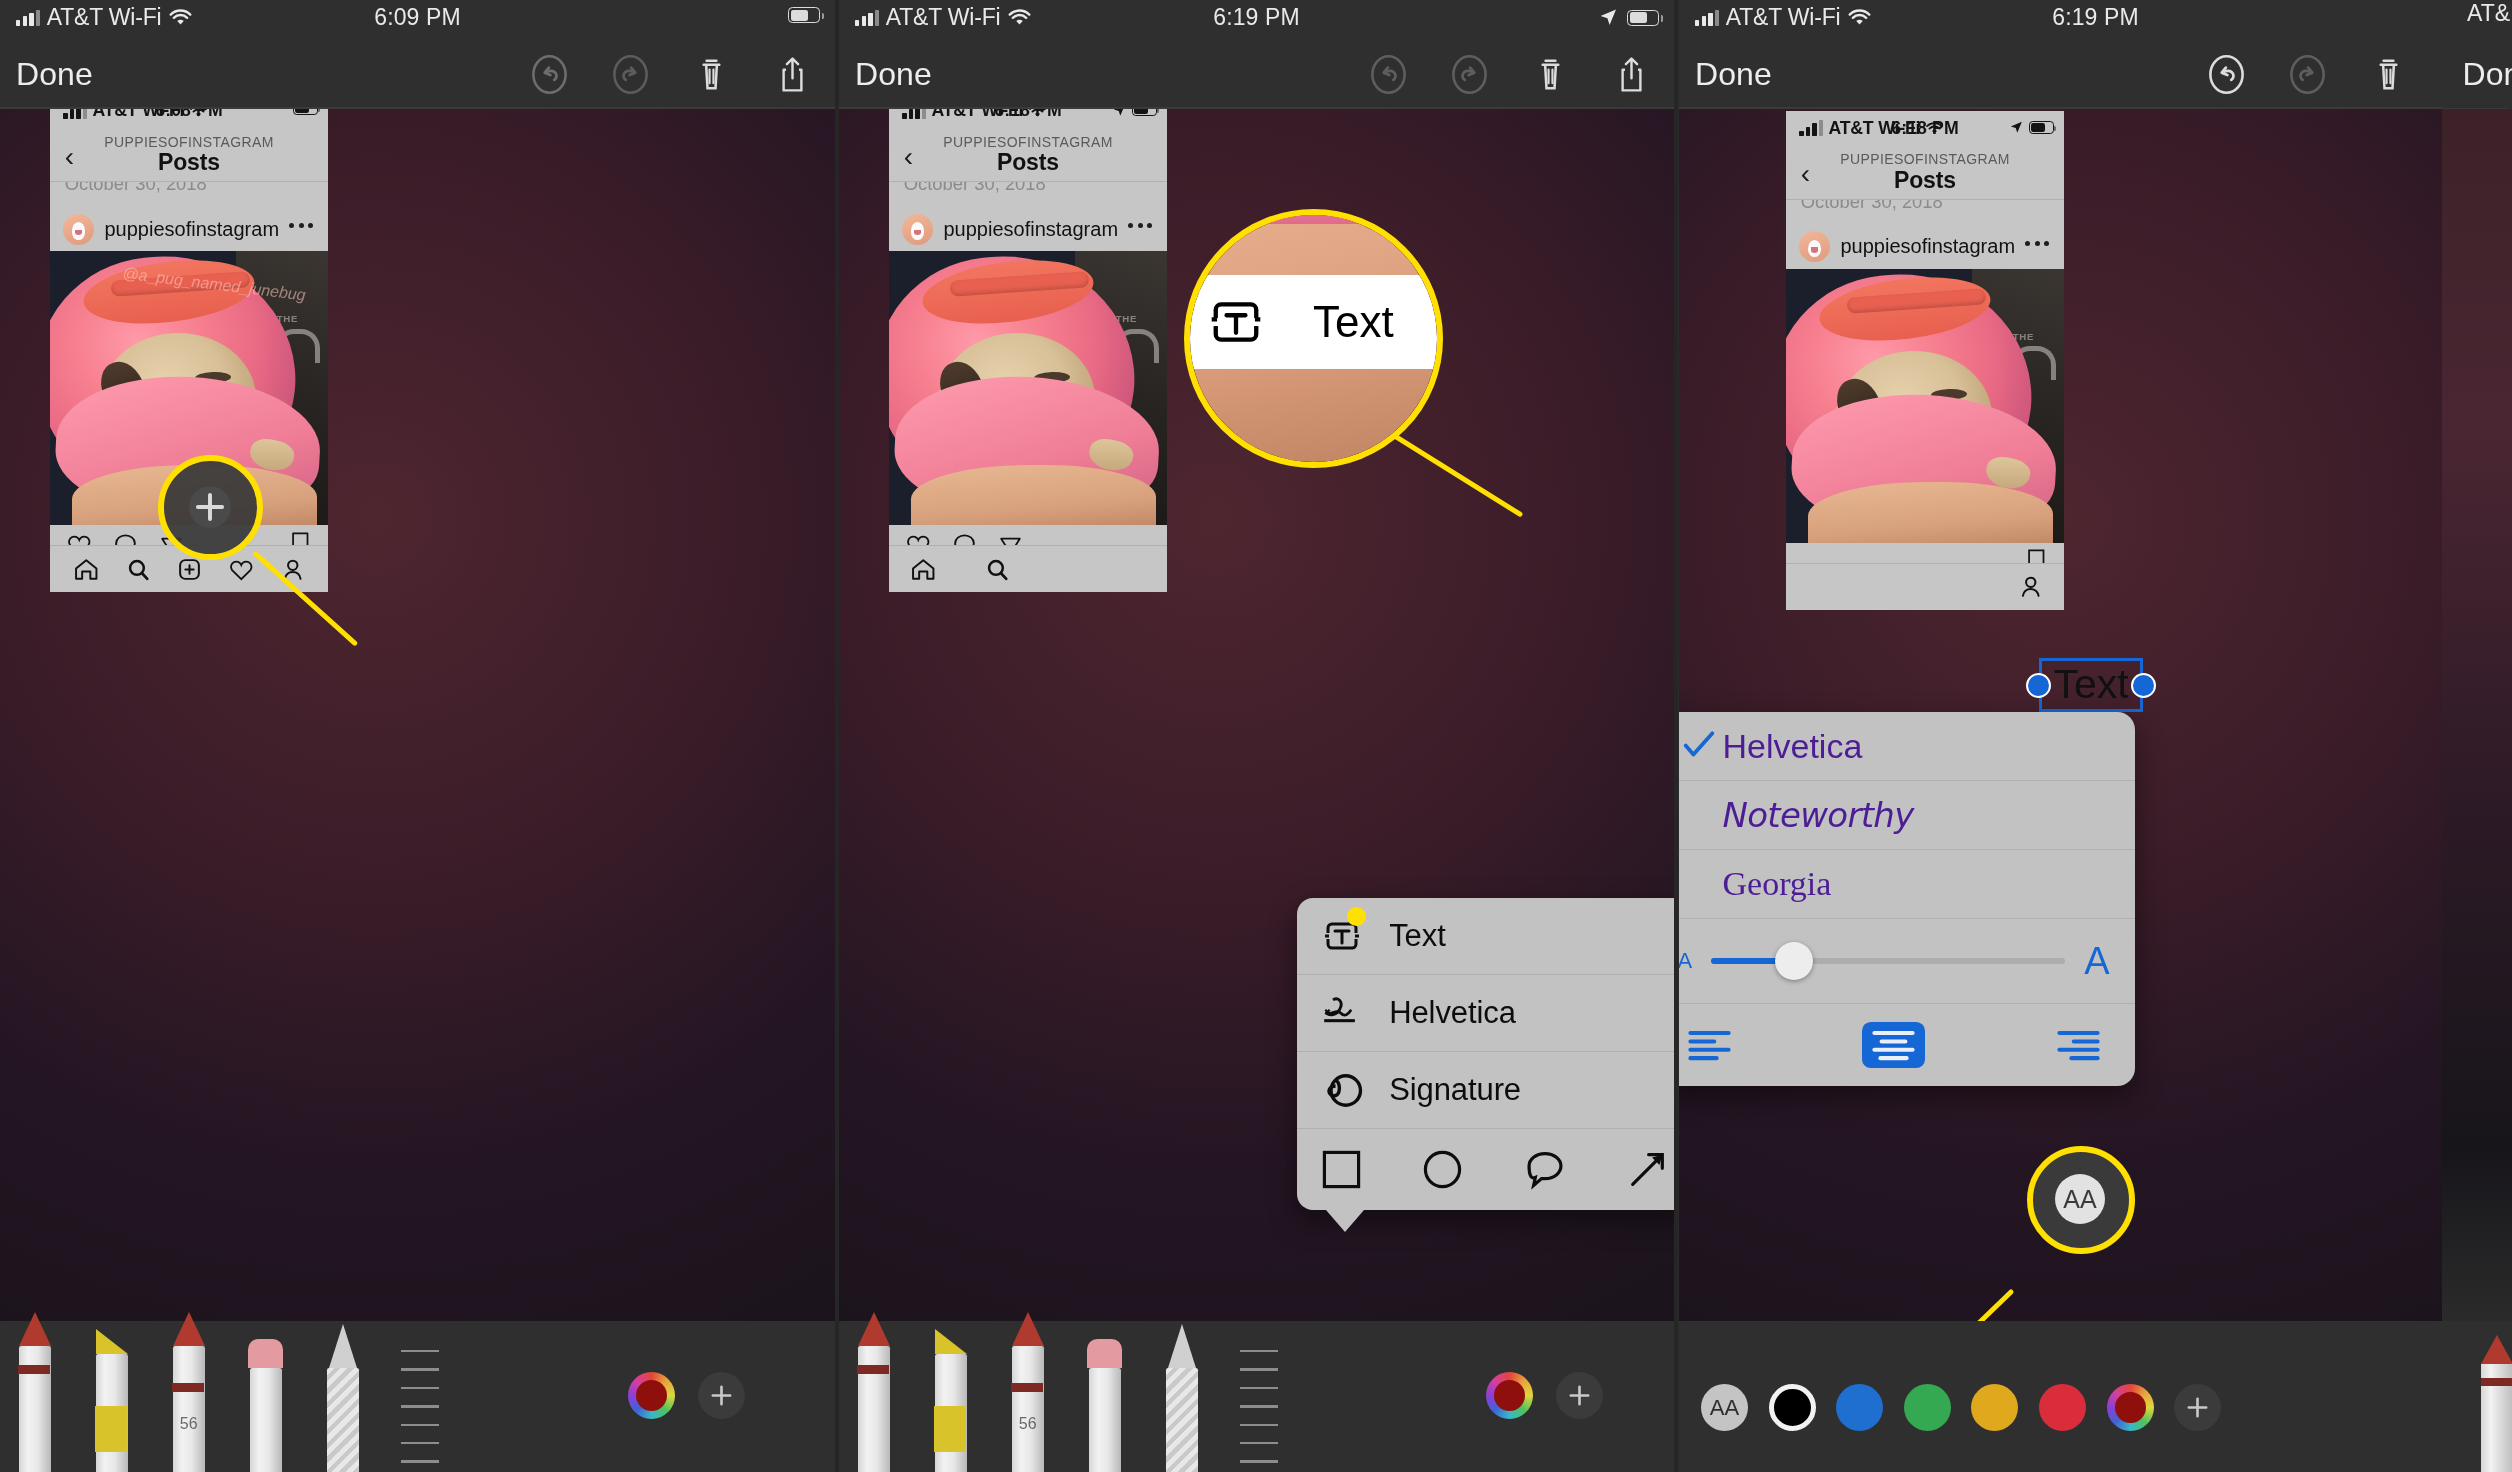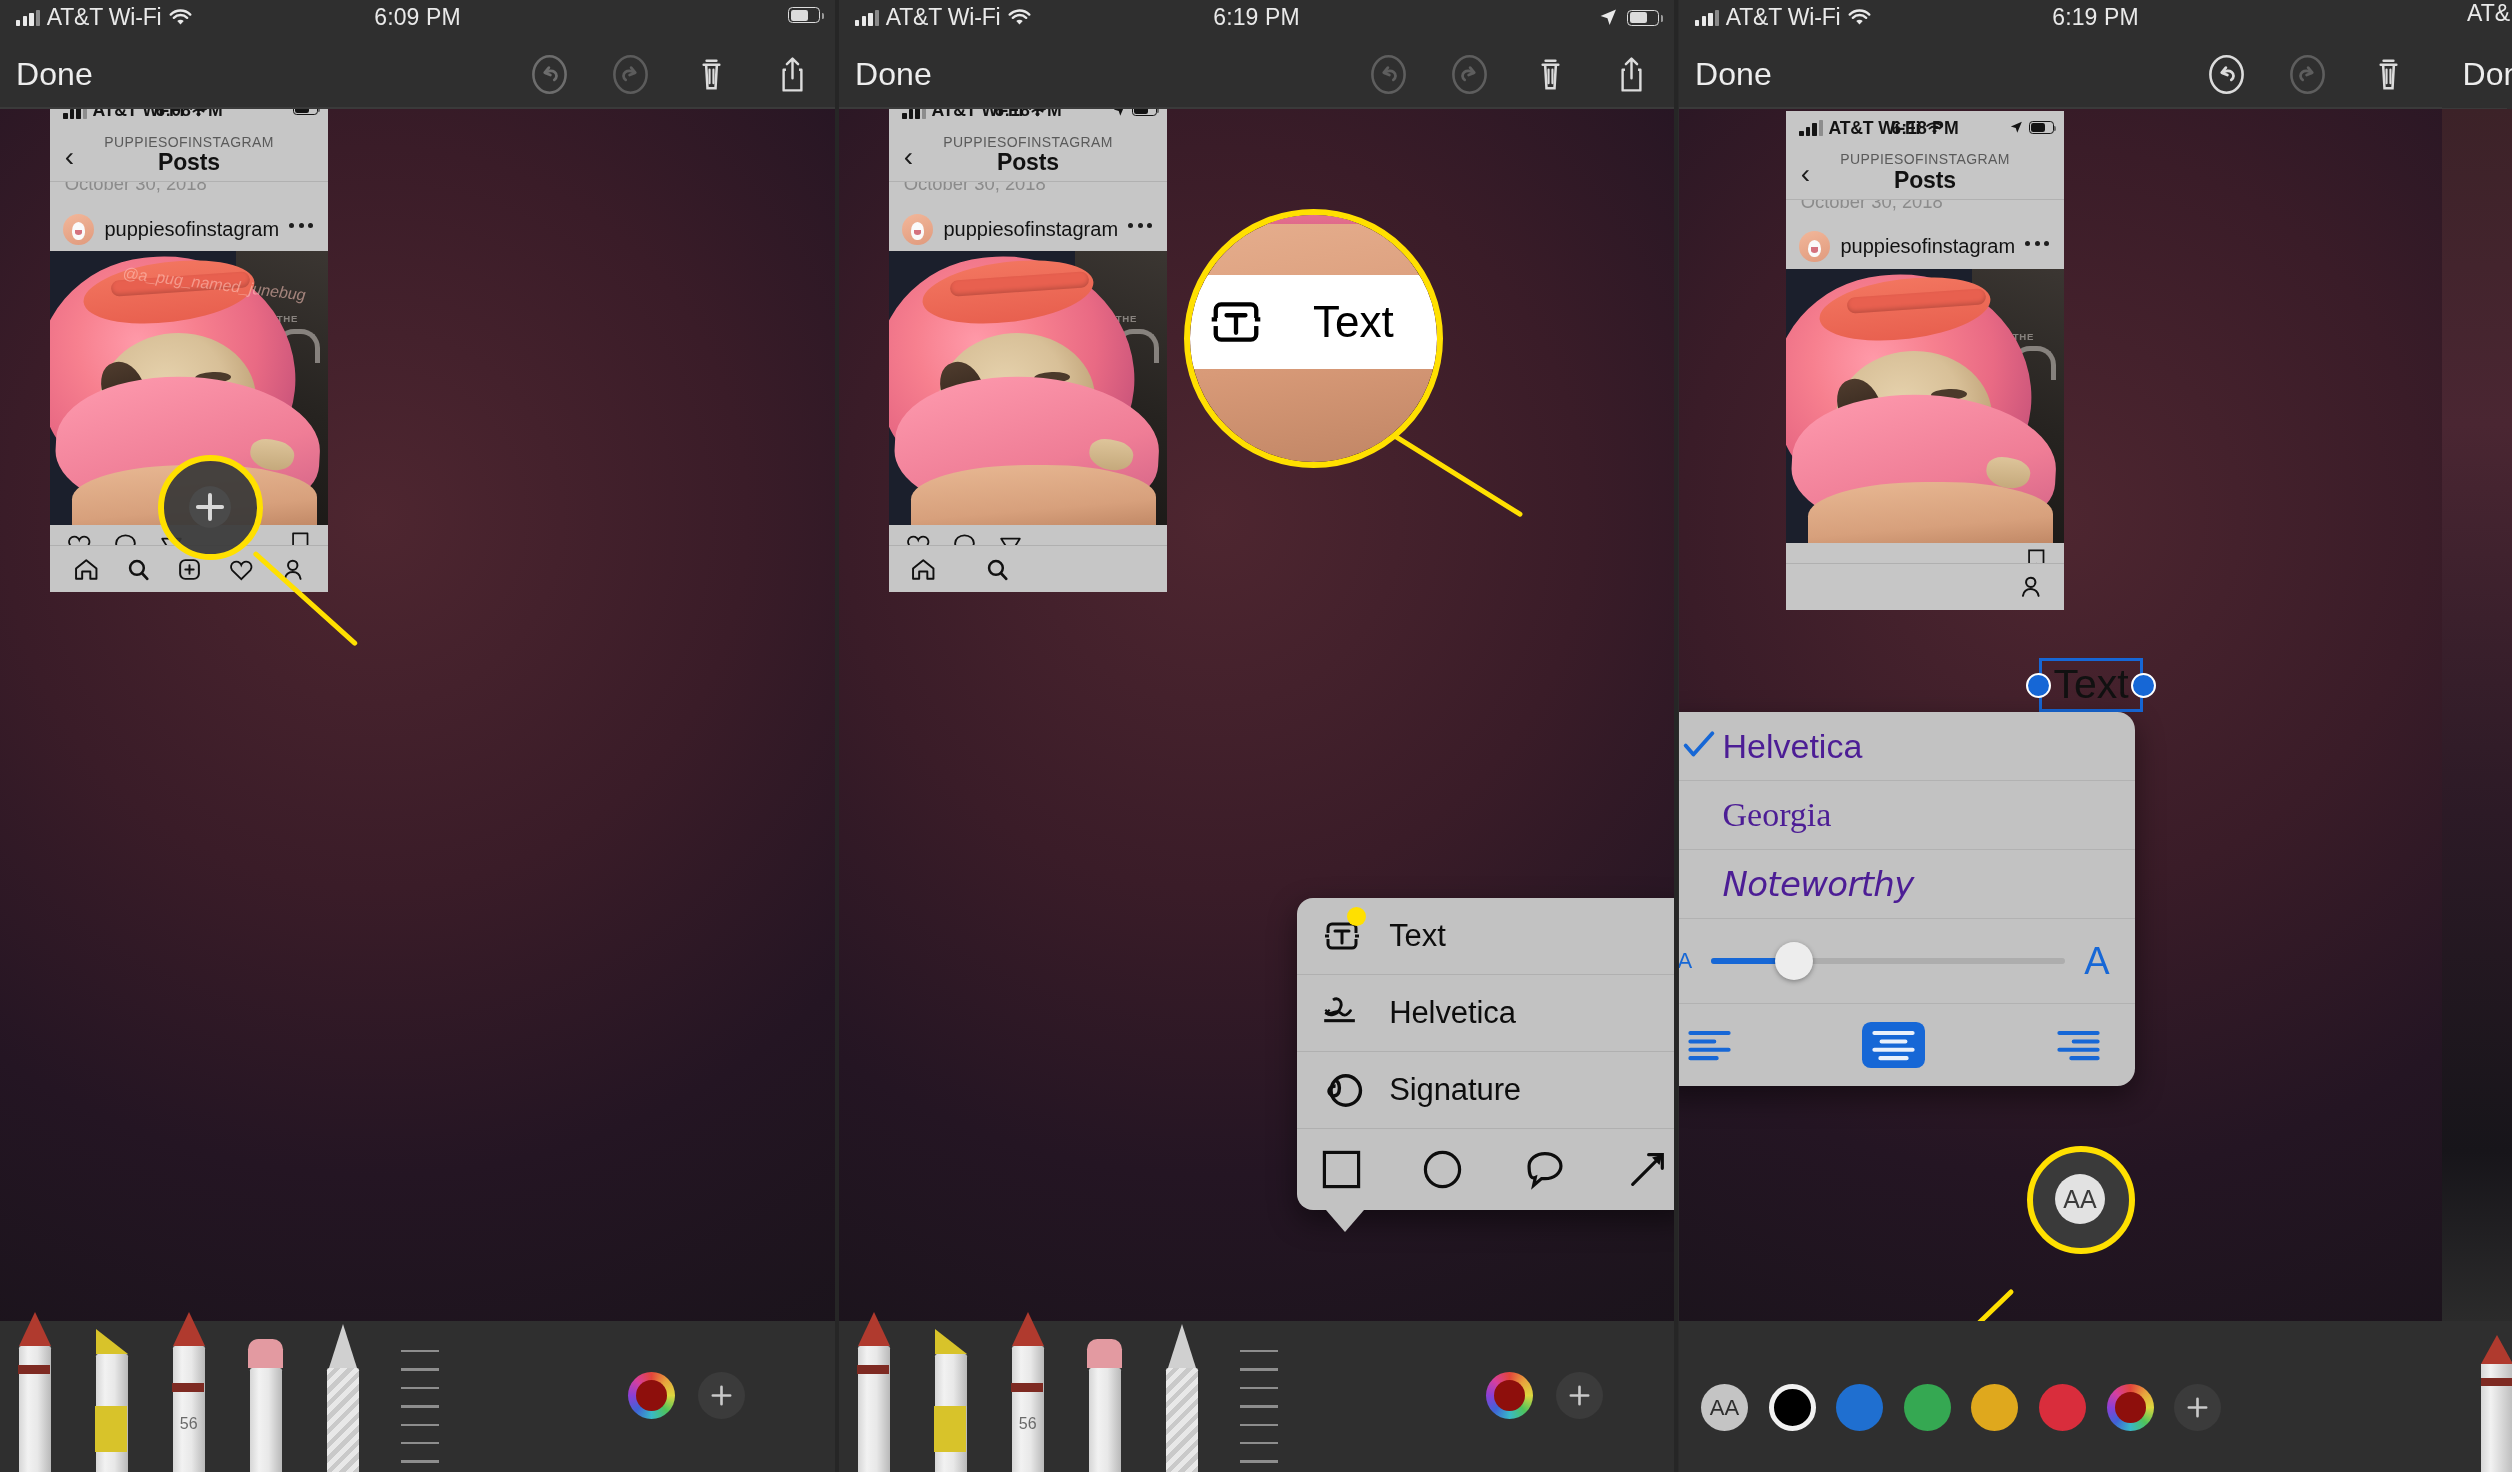--- a/index.html
+++ b/index.html
@@ -828,25 +828,25 @@
         <div class="fp-row">
           <span class="fp-check">
             <svg width="34" height="29" viewBox="0 0 30 26">
                 <path d="M3 14l7 8L27 3" fill="none" stroke="#1667d6" stroke-width="3.4" stroke-linecap="round" stroke-linejoin="round"></path>
               </svg>
           </span>
           <span class="fp-name">Helvetica</span>
         </div>
         <div class="fp-row">
           <span class="fp-check"></span>
-          <span class="fp-name serif">Georgia</span>
+          <span class="fp-name hand">Noteworthy</span>
         </div>
         <div class="fp-row">
           <span class="fp-check"></span>
-          <span class="fp-name hand">Noteworthy</span>
+          <span class="fp-name serif">Georgia</span>
         </div>
         <div class="fp-slider">
           <span class="sa" style="font-size:22px">A</span>
           <span class="fp-track">
             <span class="fill"></span>
             <span class="knob"></span>
           </span>
           <span class="sa" style="font-size:38px">A</span>
         </div>
         <div class="fp-align">

